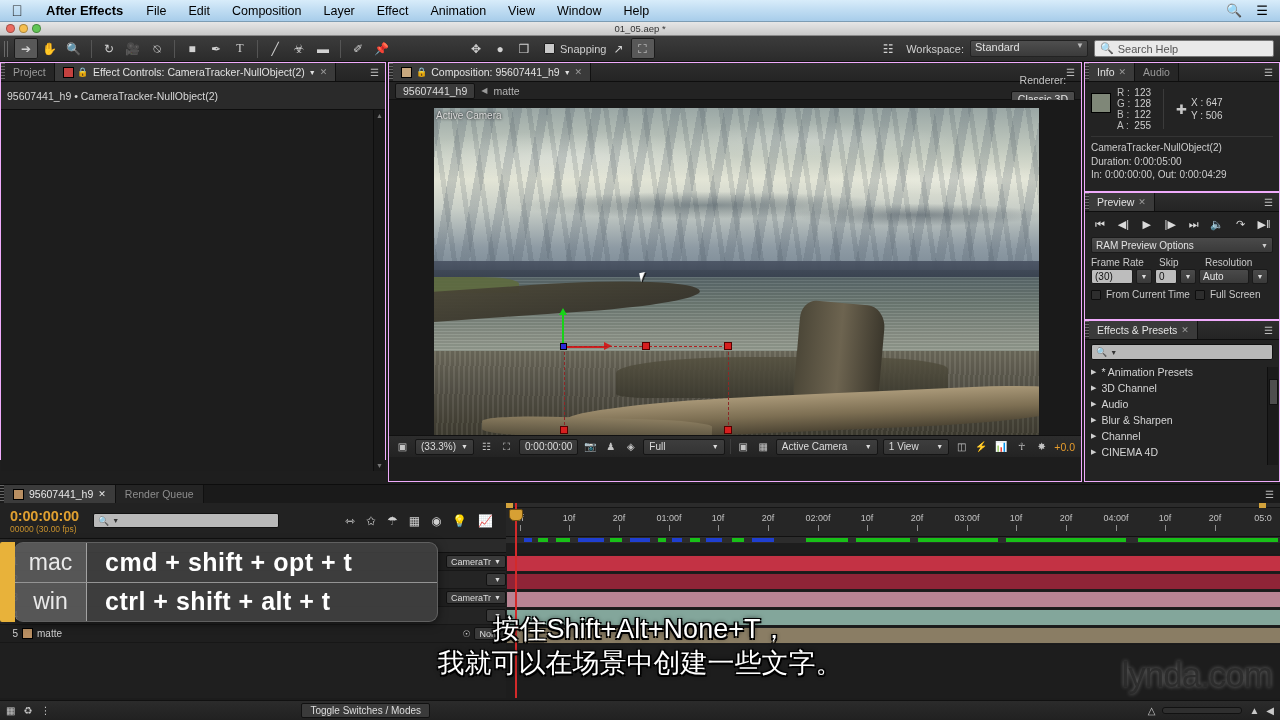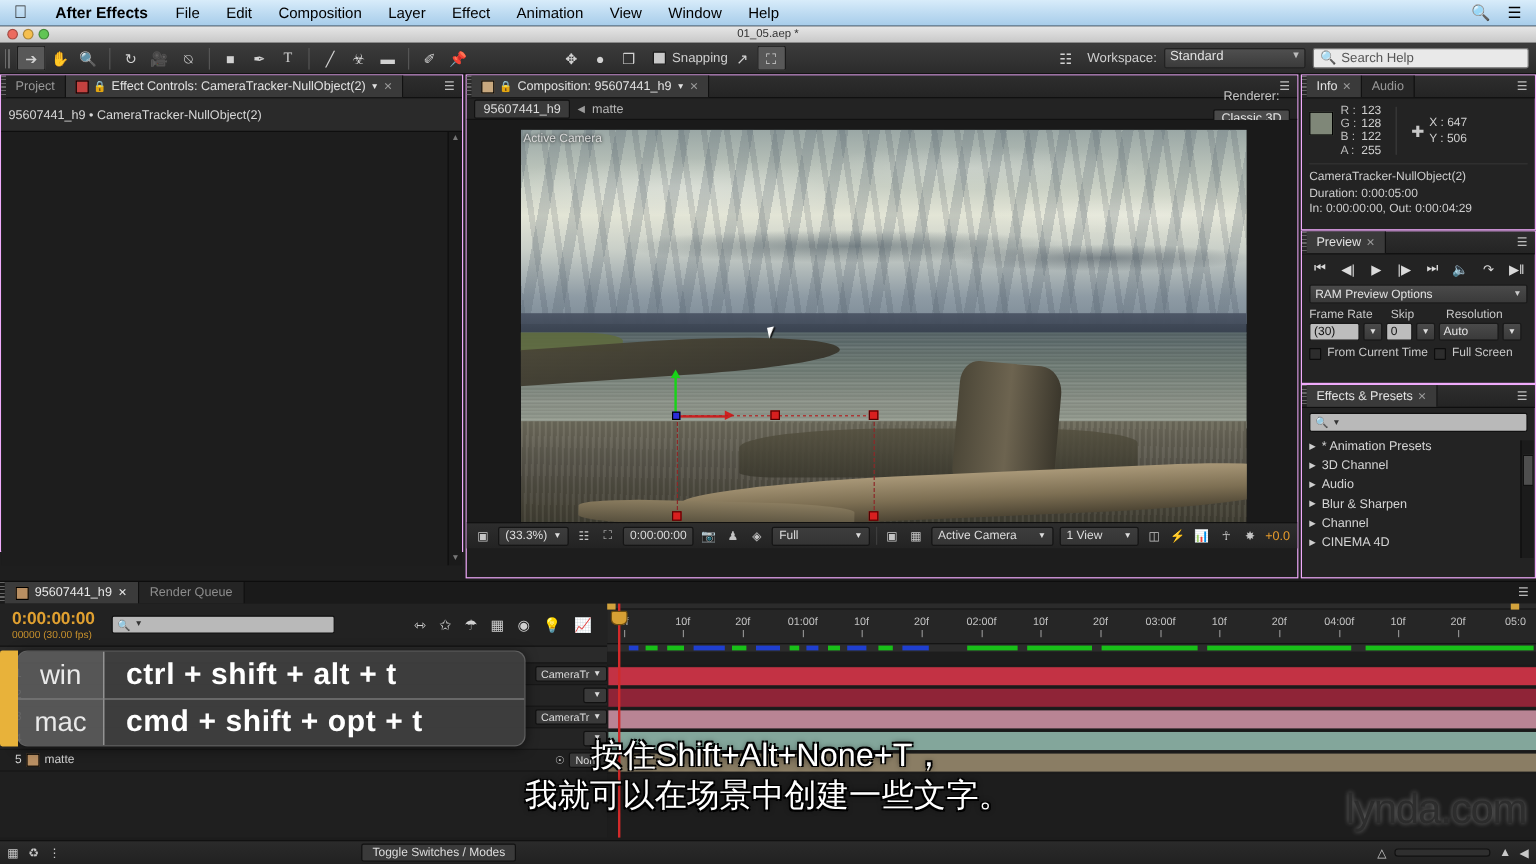--- a/index.html
+++ b/index.html
@@ -825,26 +825,26 @@
         <span>▲</span>
         <span>◀</span>
       </span>
     </div>
   </div>
 
   <div class="sc-accent"></div>
   <div class="shortcut">
     <div class="sc-rows">
       <div class="sc-row">
+        <div class="sc-key">mac</div>
+        <div class="sc-val">cmd + shift + opt + t</div>
+      </div>
+      <div class="sc-row">
         <div class="sc-key">win</div>
         <div class="sc-val">ctrl + shift + alt + t</div>
-      </div>
-      <div class="sc-row">
-        <div class="sc-key">mac</div>
-        <div class="sc-val">cmd + shift + opt + t</div>
       </div>
     </div>
   </div>
 
   <div class="subs">
     <div>按住Shift+Alt+None+T，</div>
     <div>我就可以在场景中创建一些文字。</div>
   </div>
   <div class="watermark">lynda.com</div>
 

